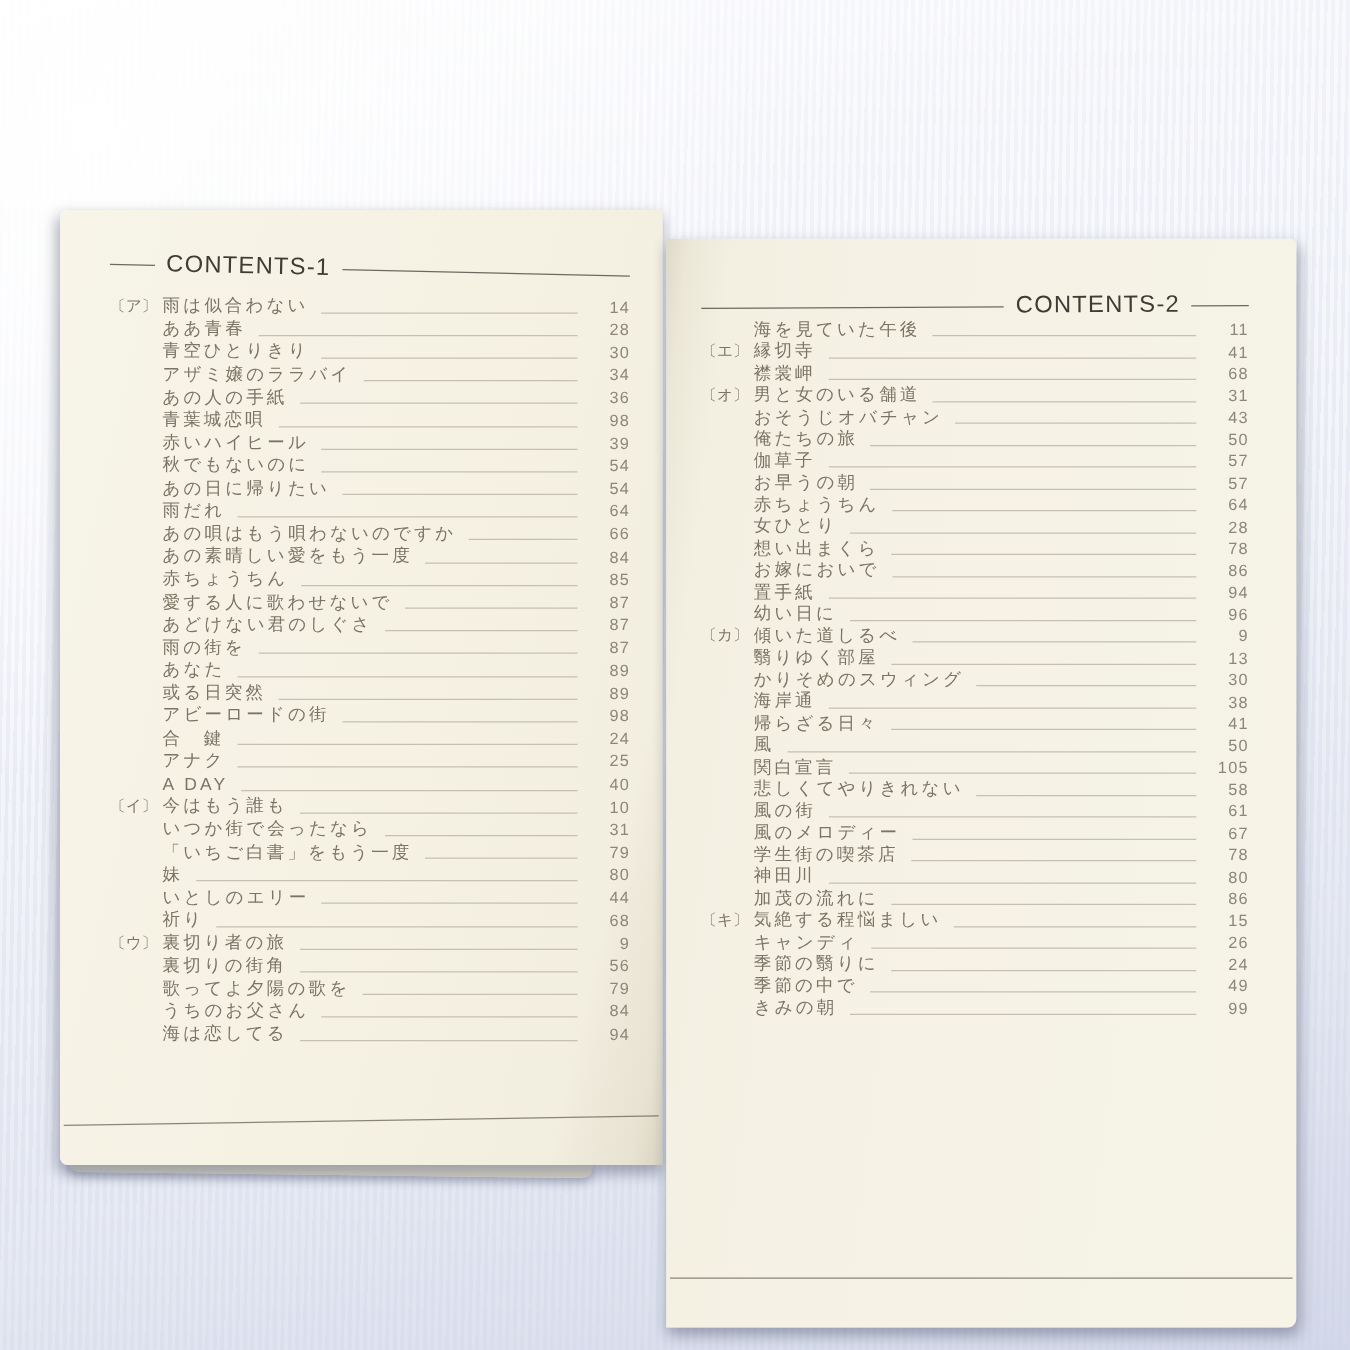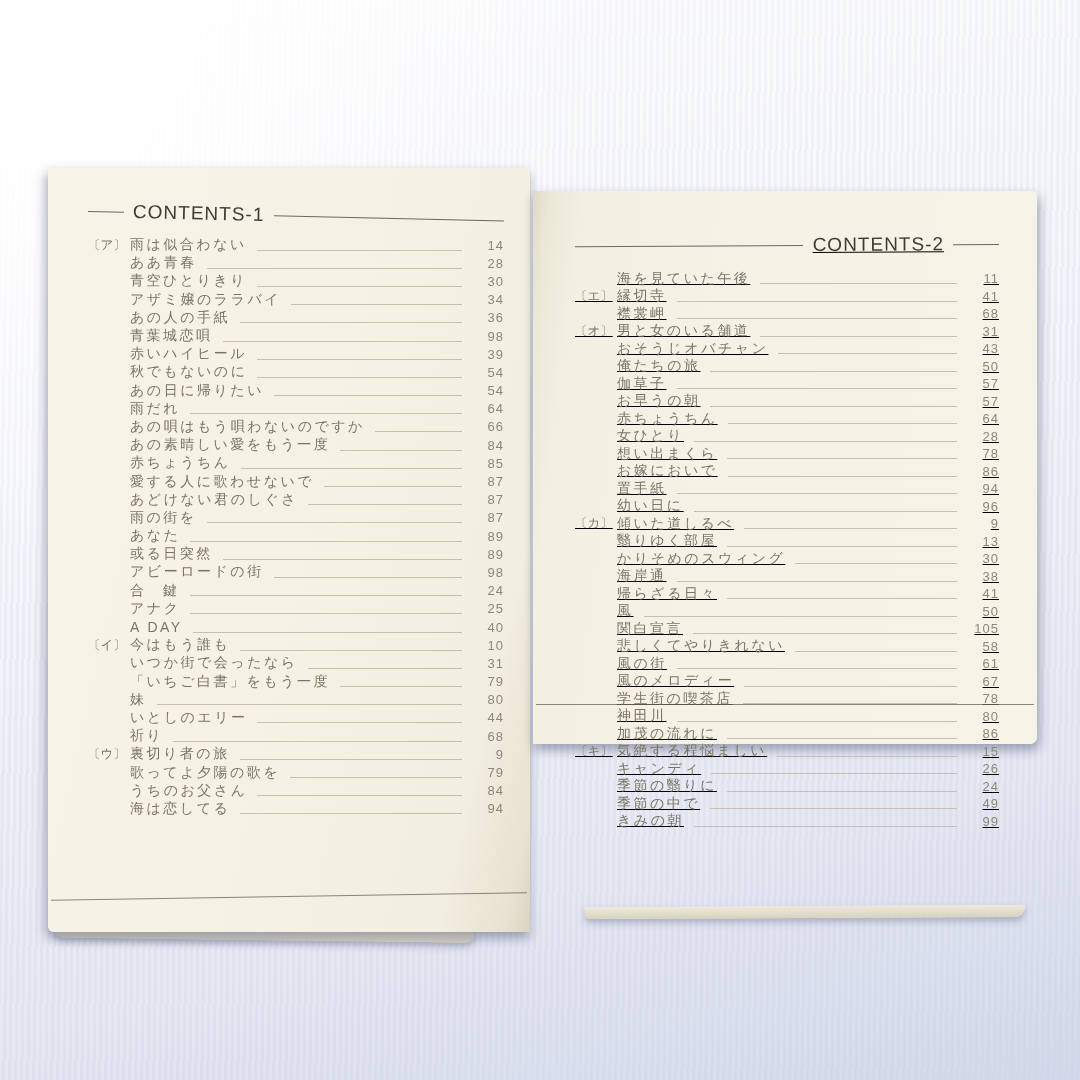--- a/index.html
+++ b/index.html
@@ -18,39 +18,38 @@
   .stack.right-stack{left:585px;top:906px;width:440px;height:12px;border-radius:0 2px 10px 6px;transform:rotate(-0.3deg);}
   .page{position:absolute;box-sizing:border-box;}
   .page.left{
     left:48px;top:168px;width:482px;height:764px;
     border-radius:5px 0 0 6px;
     background:linear-gradient(103deg,#f7f4e8 0%,#f5f2e4 55%,#f2eee0 86%,#e7e2d1 96%,#d9d4c2 100%);
     box-shadow:-3px 5px 12px rgba(100,106,132,.38), 0 6px 10px rgba(100,106,132,.3);
     padding:0 26px 0 40px;
   }
   .page.right{
-    left:533px;top:191px;width:504px;height:553px;
+    left:533px;top:191px;width:504px;height:871px;
     border-radius:0 5px 7px 0;
     background:linear-gradient(97deg,#ddd8c6 0%,#ece8d8 3%,#f3f0e2 9%,#f5f2e5 30%,#f6f3e7 100%);
     box-shadow:3px 5px 12px rgba(100,106,132,.38), 0 6px 10px rgba(100,106,132,.3);
-    padding:0 38px 0 42px;
-    text-decoration:underline;
+    padding:0 38px 0 28px;
   }
   .toc-header{display:flex;align-items:center;height:22px;color:#44403a;}
   .page.left .toc-header{margin-top:32px;transform:rotate(1.3deg);transform-origin:left center;}
   .page.right .toc-header{margin-top:42px;transform:rotate(-0.3deg);transform-origin:right center;}
   .toc-title{flex:none;font-size:19px;letter-spacing:1px;font-weight:500;color:#403c35;}
   .rule{height:0;border-top:1.4px solid #55514a;opacity:.85;}
   .rule.grow{flex:1;}
   .rule.stub-left{flex:none;width:36px;margin-right:9px;}
   .rule.stub-right{flex:none;width:46px;margin-left:9px;}
   .toc-header .rule.grow.after{margin-left:10px;}
   .toc-header .rule.grow.before{margin-right:10px;}
   .entries{margin-top:14px;}
-  .page.right .entries{margin-top:15px;}
+  .page.right .entries{margin-top:0;}
   .toc-row{display:flex;align-items:center;height:18.2px;color:#7b7465;}
   .page.right .toc-row{height:17.5px;}
   .sec{flex:none;width:42px;font-size:12.5px;letter-spacing:0;white-space:nowrap;}
   .song{flex:none;font-size:14px;letter-spacing:2.5px;white-space:nowrap;}
   .lead{flex:1;height:1px;background:#c6c0b1;margin:0 6px 0 10px;min-width:8px;transform:translateY(5px);}
   .num{flex:none;width:36px;text-align:right;font-size:13px;letter-spacing:1px;color:#8d8779;}
   .page-footer{position:absolute;left:3px;right:3px;border-top:1.2px solid #6e695d;opacity:.8;}
   .page.left .page-footer{bottom:35px;transform:rotate(-0.9deg);}
   .page.right .page-footer{bottom:39px;}
 </style>
@@ -237,20 +236,26 @@
           <span class="num">68</span>
         </div>
         <div class="toc-row">
           <span class="sec">〔ウ〕</span>
           <span class="song">裏切り者の旅</span>
           <span class="lead"></span>
           <span class="num">9</span>
         </div>
         <div class="toc-row">
           <span class="sec"></span>
+          <span class="song">裏切りの街角</span>
+          <span class="lead"></span>
+          <span class="num">56</span>
+        </div>
+        <div class="toc-row">
+          <span class="sec"></span>
           <span class="song">歌ってよ夕陽の歌を</span>
           <span class="lead"></span>
           <span class="num">79</span>
         </div>
         <div class="toc-row">
           <span class="sec"></span>
           <span class="song">うちのお父さん</span>
           <span class="lead"></span>
           <span class="num">84</span>
         </div>

